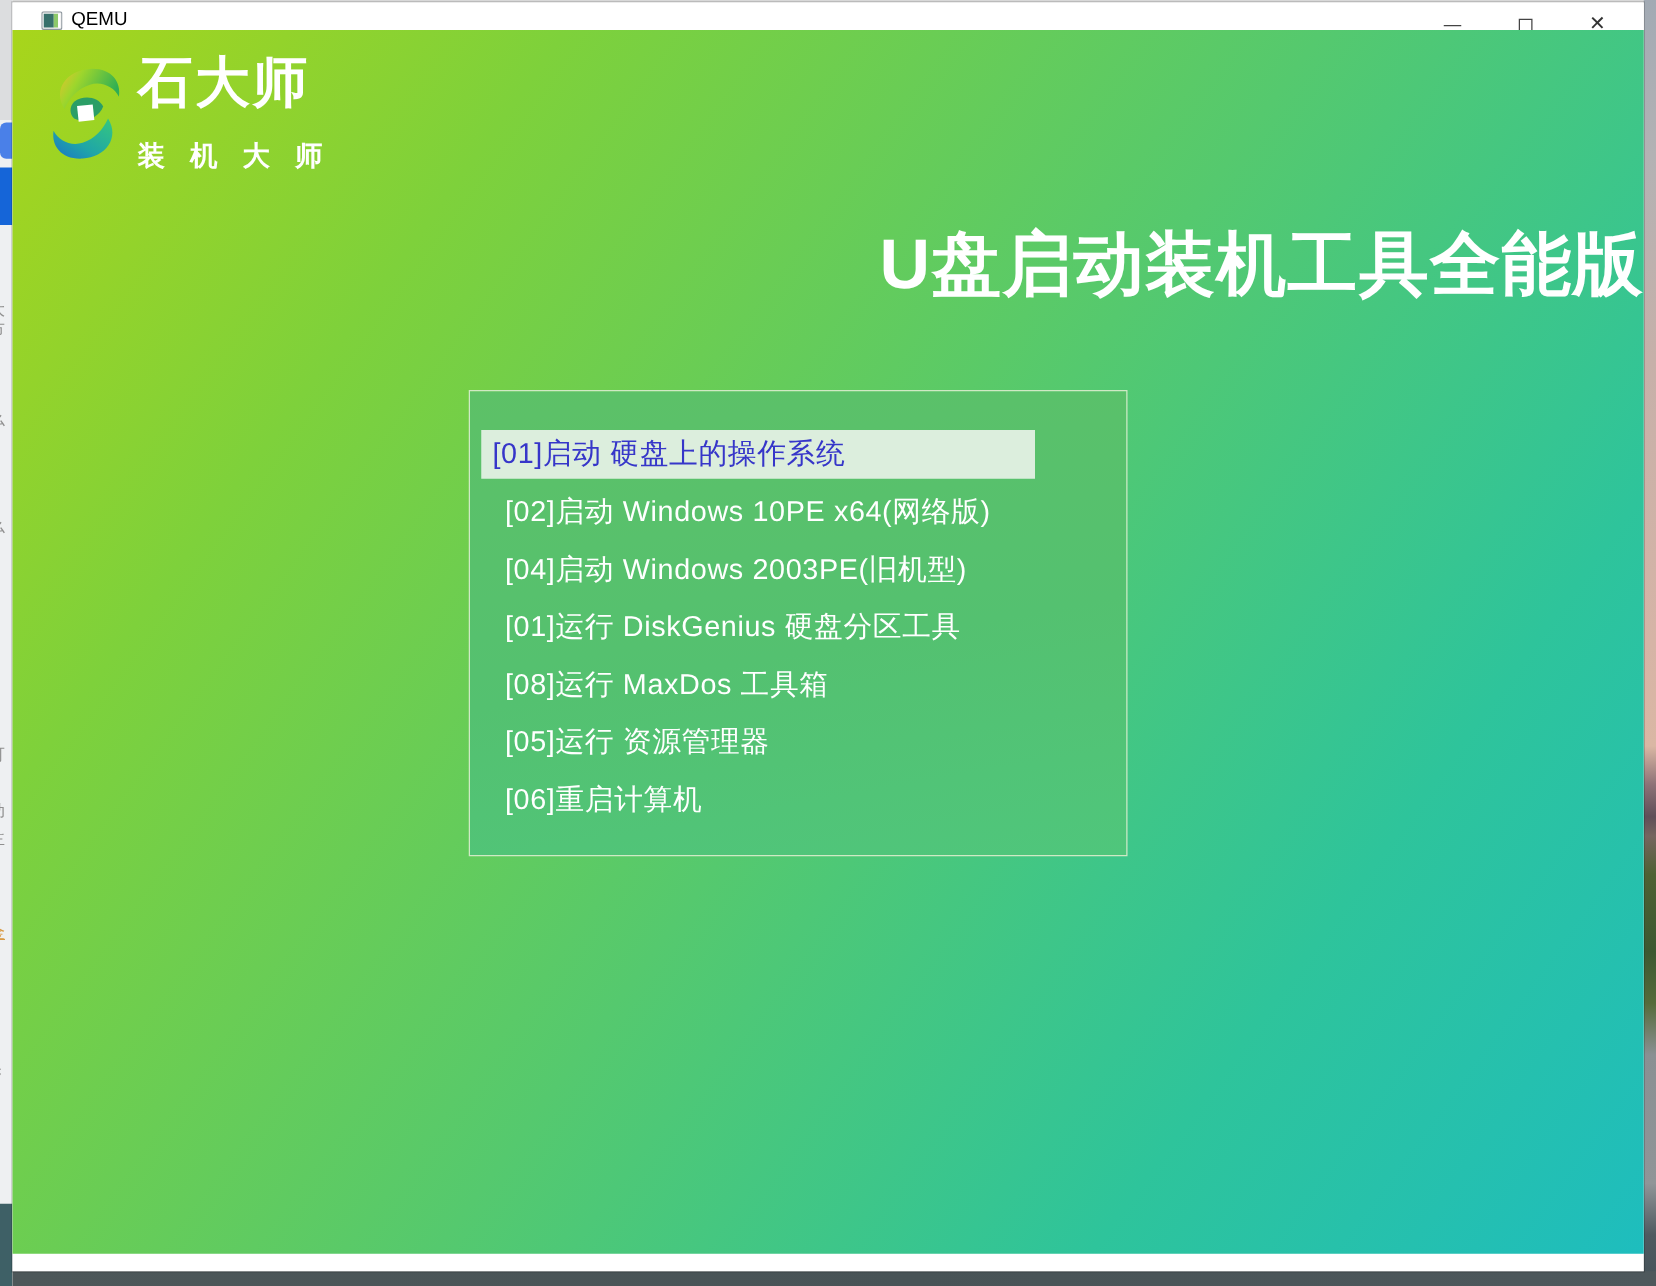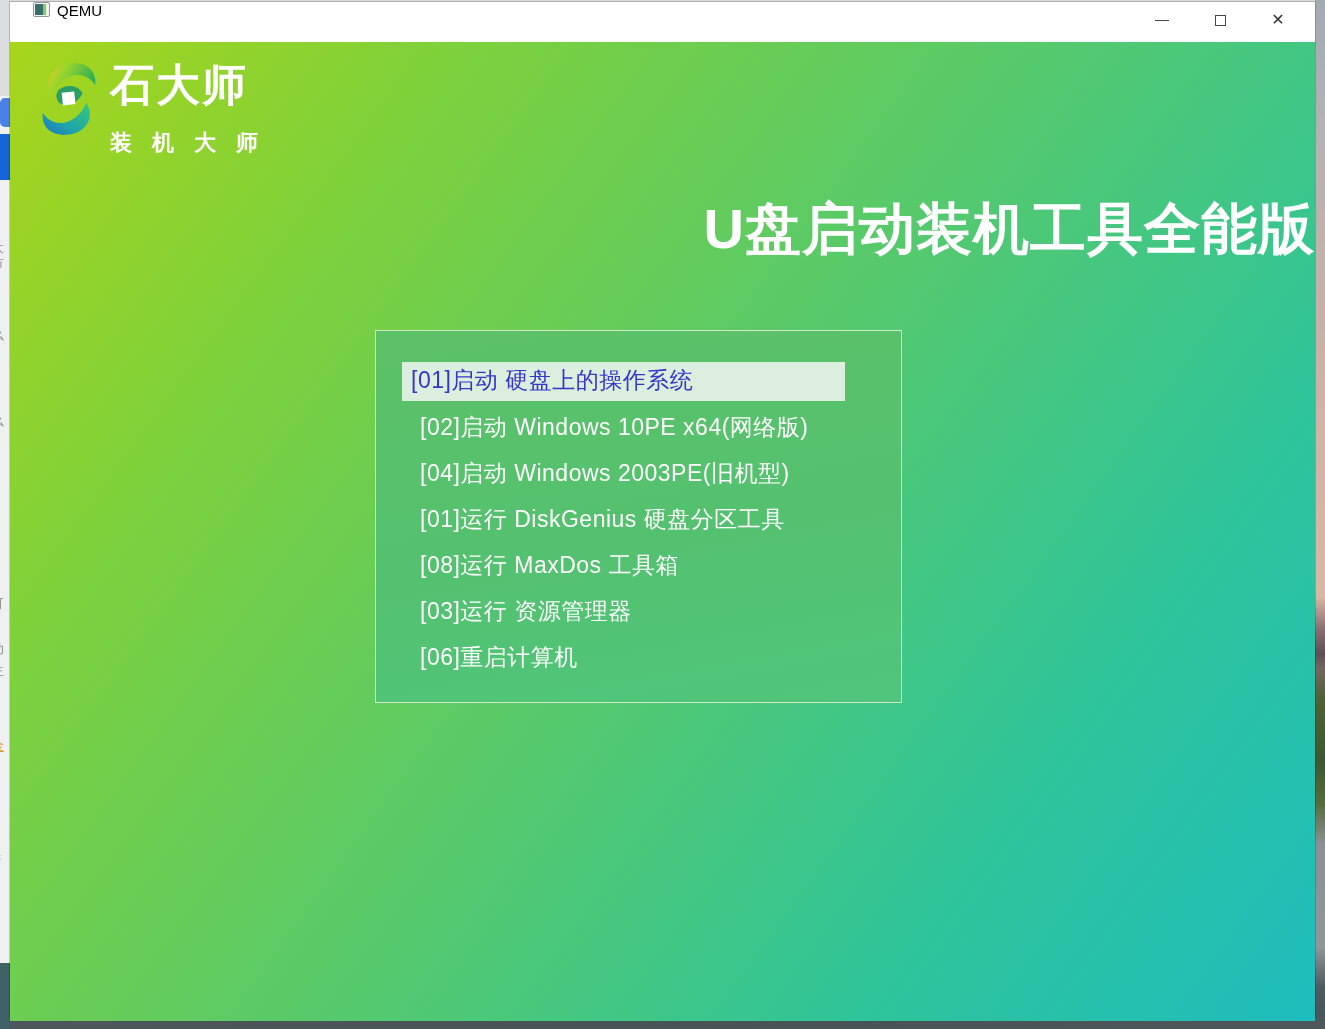--- a/index.html
+++ b/index.html
@@ -37,22 +37,22 @@
     background:linear-gradient(90deg,#4d5759 0%, #485356 55%, #4e585c 100%);
   }
 
   
   .qemu-window {
     position:absolute; left:10px; top:2px; width:1305px; height:1015px;
     box-shadow:0 0 0 1px rgba(0,0,0,0.18);
     background:#fff;
   }
   .titlebar {
-    position:relative; height:40px; background:#ffffff;
-    display:flex; align-items:flex-start;
+    position:relative; height:22px; background:#ffffff;
+    display:flex; align-items:flex-end;
   }
   .titlebar .app-icon { margin-left:23px; width:17px; height:15px; display:block; }
   .titlebar .title-text { margin-left:7px; font-size:15px; color:#000; }
   .win-controls {
     position:absolute; right:8px; top:0; height:36px; display:flex;
   }
   .win-btn {
     width:58px; height:36px; display:flex; align-items:center; justify-content:center;
     color:#333; cursor:default;
   }
@@ -60,44 +60,44 @@
   .glyph-max { width:11px; height:11px; border:1.6px solid #444; display:block; }
   .glyph-close { font-size:16px; line-height:16px; color:#333; }
 
   
   .vm-display {
     position:relative; width:1305px; height:979px; overflow:hidden;
     background:linear-gradient(126deg,
       #a8d51b 0%, #7ed13b 22%, #55c96e 52%, #2ec49b 78%, #1ebdbe 100%);
   }
 
-  .brand { position:absolute; left:28px; top:18px; display:flex; align-items:flex-start; }
+  .brand { position:absolute; left:28px; top:18px; display:flex; align-items:center; }
   .brand-icon { width:62px; height:78px; display:block; }
   .brand-text { margin-left:10px; color:#fff; }
   .brand-name { font-size:44px; font-weight:700; line-height:50px; letter-spacing:2px; }
   .brand-tagline { font-size:22px; font-weight:700; letter-spacing:20px; margin-top:18px; white-space:nowrap; }
 
   .boot-title {
     position:absolute; left:0; top:150px; width:100%;
     text-align:right; color:#ffffff; font-size:56px; font-weight:700;
     letter-spacing:1px;
   }
 
   .menu-panel {
     position:absolute; left:365px; top:288px; width:527px; height:373px;
     border:1px solid #cfe9c4;
     background:linear-gradient(170deg, #5dc167 0%, #54c170 55%, #4fc67c 100%);
   }
   .menu-list { position:absolute; left:0; top:27px; width:100%; list-style:none; }
   .menu-item {
     height:46px; display:flex; align-items:center;
-    padding-left:44px; color:#ffffff; font-size:23px; letter-spacing:0.5px;
+    padding-left:28px; color:#ffffff; font-size:23px; letter-spacing:0.5px;
     white-space:nowrap;
   }
-  .menu-item.selected { padding-left:26px; }
+  .menu-item.selected { padding-left:9px; }
   .menu-item.selected .item-label {
     display:block; width:443px; padding:3px 0 5px 9px;
     background:#dceedd; color:#3636c9;
   }
 </style>
 </head>
 <body>
 
 <div class="left-strip">
   <div class="ls-top"></div>
@@ -185,21 +185,21 @@
         <li class="menu-item">
           <span class="item-label">[04]启动 Windows 2003PE(旧机型)</span>
         </li>
         <li class="menu-item">
           <span class="item-label">[01]运行 DiskGenius 硬盘分区工具</span>
         </li>
         <li class="menu-item">
           <span class="item-label">[08]运行 MaxDos 工具箱</span>
         </li>
         <li class="menu-item">
-          <span class="item-label">[03]运行 资源管理器</span>
+          <span class="item-label">[05]运行 资源管理器</span>
         </li>
         <li class="menu-item">
           <span class="item-label">[06]重启计算机</span>
         </li>
       </ul>
     </div>
 
   </div>
 </div>
 

